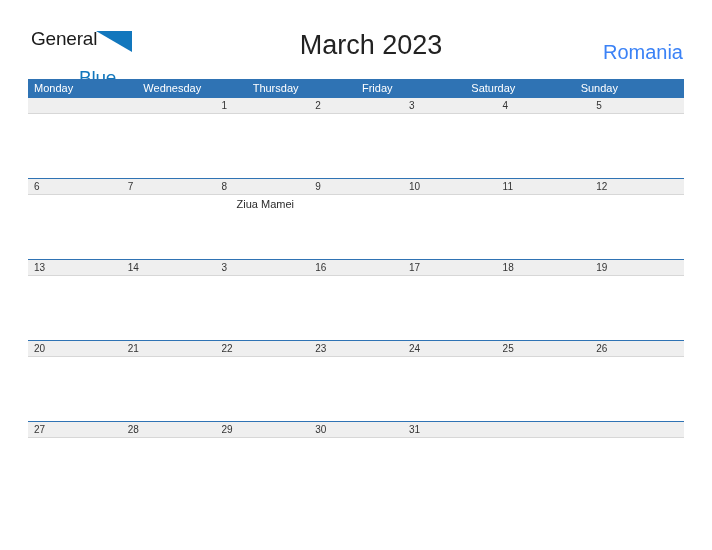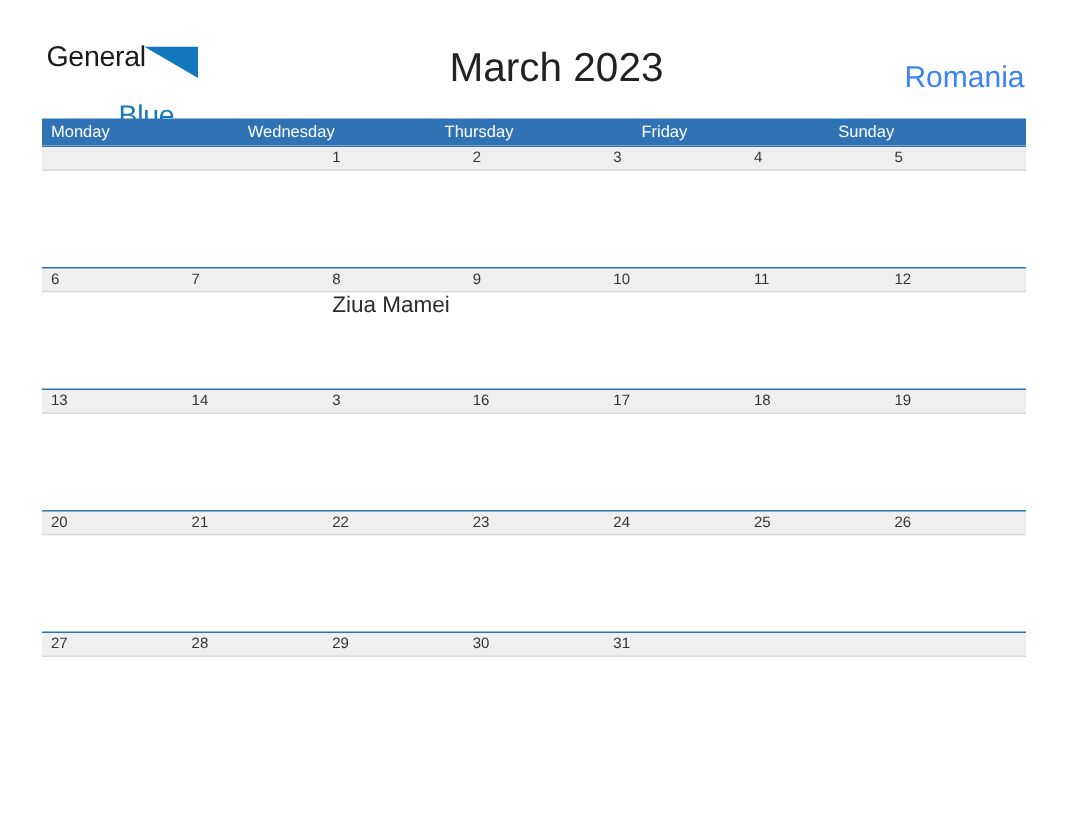--- a/index.html
+++ b/index.html
@@ -138,24 +138,25 @@
     height: 63px;
     background: #ffffff;
   }
   .daycell-events {
     flex: 1 1 0;
     padding-left: 6px;
     padding-top: 3px;
     overflow: hidden;
   }
   .event {
-    font-size: 15px;
+    font-size: 11px;
     color: #2b2b2b;
     line-height: 12px;
     white-space: nowrap;
+    text-align: center;
   }
 </style>
 </head>
 <body>
 
 <div class="page">
 
   <div class="topbar">
 
     <div class="logo">
@@ -171,20 +172,21 @@
     <div class="country">Romania</div>
 
   </div>
 
   <div class="calendar">
     <div class="weekday-row">
         <div class="weekday">Monday</div>
         <div class="weekday">Wednesday</div>
         <div class="weekday">Thursday</div>
         <div class="weekday">Friday</div>
+        <div class="weekday">Saturday</div>
         <div class="weekday">Sunday</div>
       </div>
     <div id="weeks-container">
         <div class="week">
           <div class="week-band">
             <div class="daycell-num"></div>
             <div class="daycell-num"></div>
             <div class="daycell-num">1</div>
             <div class="daycell-num">2</div>
             <div class="daycell-num">3</div>

